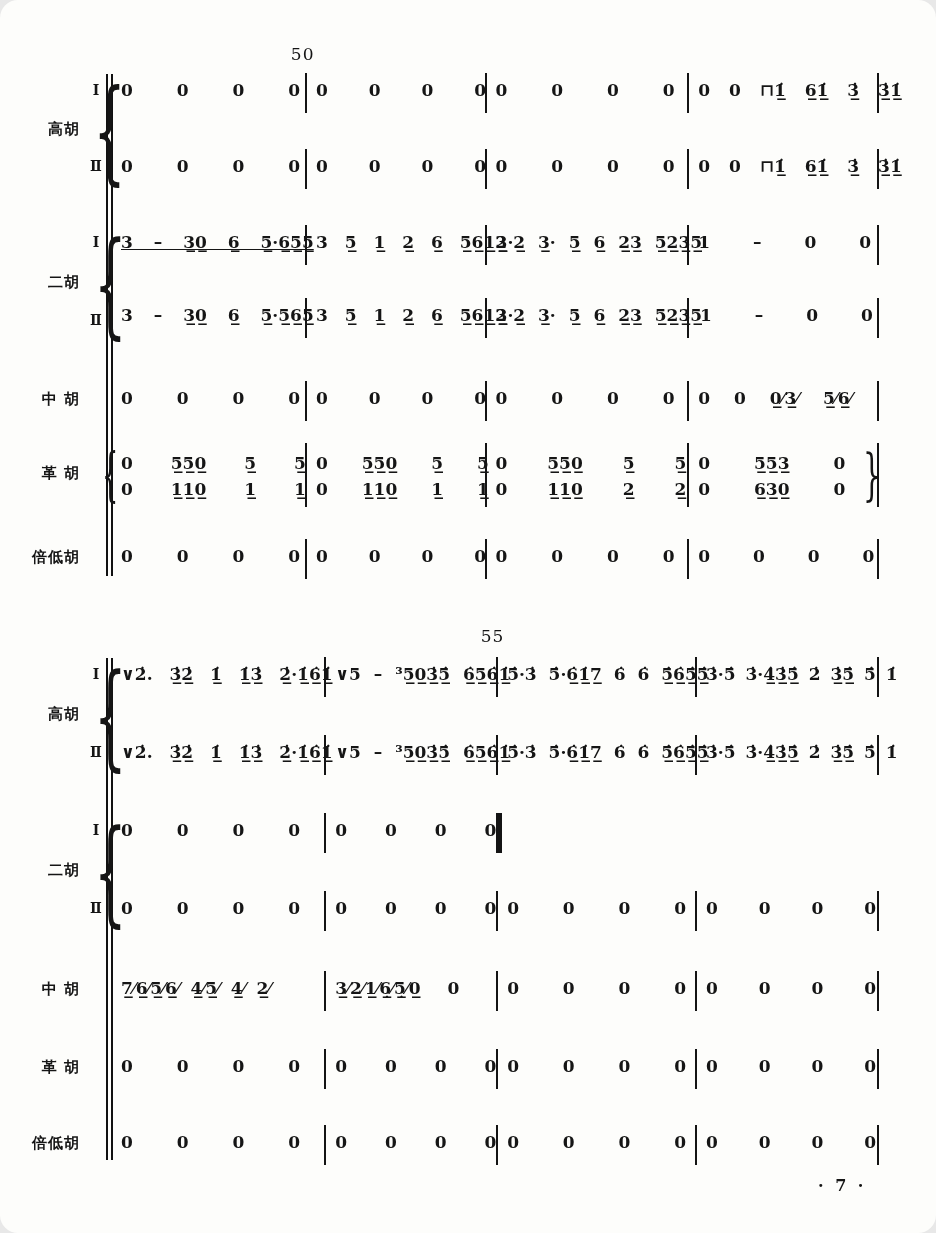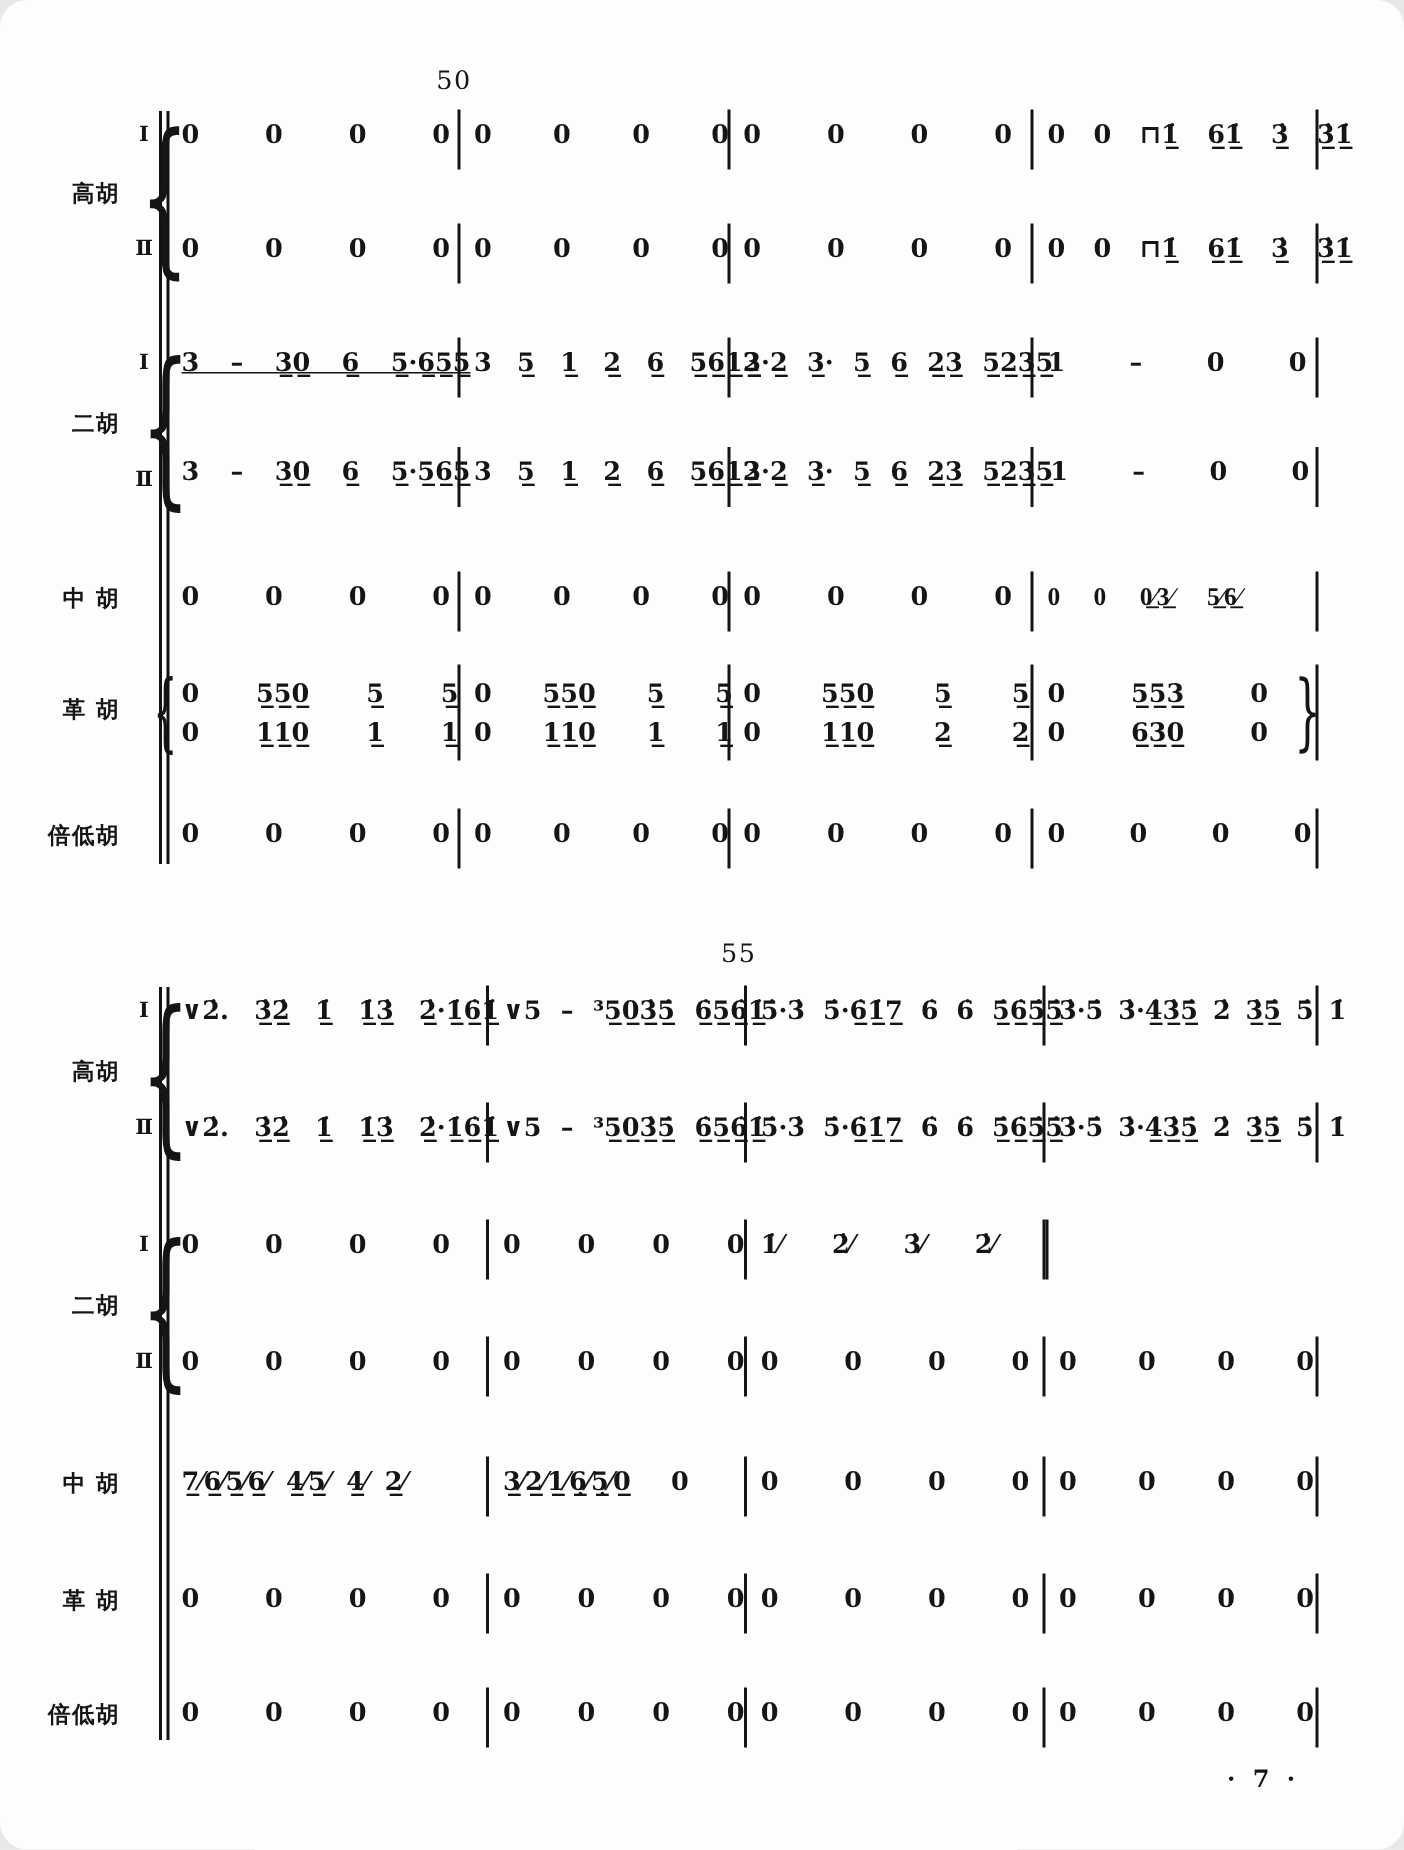--- a/index.html
+++ b/index.html
@@ -84,21 +84,21 @@
           <div class="barline" style="height: 40px;"></div>
         </div>
         <span class="instrument-label" style="top: 332px;">中 胡</span>
         <div class="staff-row" style="top: 328px; height: 30px;">
           <div class="measure-cell" style="width: 25%; flex: 0 0 auto; word-spacing: 38px;">0 0 0 0</div>
           <div class="barline" style="height: 40px;"></div>
           <div class="measure-cell" style="width: 23%; flex: 0 0 auto; word-spacing: 35px;">0 0 0 0</div>
           <div class="barline" style="height: 40px;"></div>
           <div class="measure-cell" style="width: 26%; flex: 0 0 auto; word-spacing: 38px;">0 0 0 0</div>
           <div class="barline" style="height: 40px;"></div>
-          <div class="measure-cell" style="width: 24.3%; flex: 0 0 auto; word-spacing: 18px; font-family: Liberation Serif, serif;">0 0 0̲⁄3̲⁄ 5̲⁄6̲⁄</div>
+          <div class="measure-cell" style="width: 24.3%; flex: 0 0 auto; word-spacing: 18px;">0 0 0̲⁄3̲⁄ 5̲⁄6̲⁄</div>
           <div class="barline" style="height: 40px;"></div>
         </div>
         <span class="instrument-label" style="top: 406px;">革 胡</span>
         <div class="staff-brace" style="top: 386px; height: 62px; width: 18px;">
           <span style="font-size: 57px; line-height: 62px;">{</span>
         </div>
         <div class="end-brace" style="left: 854px; top: 386px; height: 62px;">
           <span style="font-size: 56px; line-height: 62px;">}</span>
         </div>
         <div class="staff-row" style="top: 390px; height: 54px;">
@@ -167,21 +167,20 @@
         <span class="instrument-label" style="top: 221px;">二胡</span>
         <div class="staff-brace" style="top: 170px; height: 124px; width: 18px;">
           <span style="font-size: 114px; line-height: 124px;">{</span>
         </div>
         <span class="part-label" style="top: 182px;">Ⅰ</span>
         <div class="staff-row" style="top: 178px; height: 30px;">
           <div class="measure-cell" style="width: 27.5%; flex: 0 0 auto; word-spacing: 38px;">0 0 0 0</div>
           <div class="barline" style="height: 40px;"></div>
           <div class="measure-cell" style="width: 22%; flex: 0 0 auto; word-spacing: 32px;">0 0 0 0</div>
           <div class="barline" style="height: 40px;"></div>
-          <div class="measure-cell" style="width: 25.5%; flex: 0 0 auto; word-spacing: 27px;">1̇⁄ 2̇⁄ 3̇⁄ 2̇⁄</div>
           <div class="barline" style="height: 40px;"></div>
           <div class="barline" style="height: 40px;"></div>
         </div>
         <span class="part-label" style="top: 260px;">Ⅱ</span>
         <div class="staff-row" style="top: 256px; height: 30px;">
           <div class="measure-cell" style="width: 27.5%; flex: 0 0 auto; word-spacing: 38px;">0 0 0 0</div>
           <div class="barline" style="height: 40px;"></div>
           <div class="measure-cell" style="width: 22%; flex: 0 0 auto; word-spacing: 32px;">0 0 0 0</div>
           <div class="barline" style="height: 40px;"></div>
           <div class="measure-cell" style="width: 25.5%; flex: 0 0 auto; word-spacing: 38px;">0 0 0 0</div>

